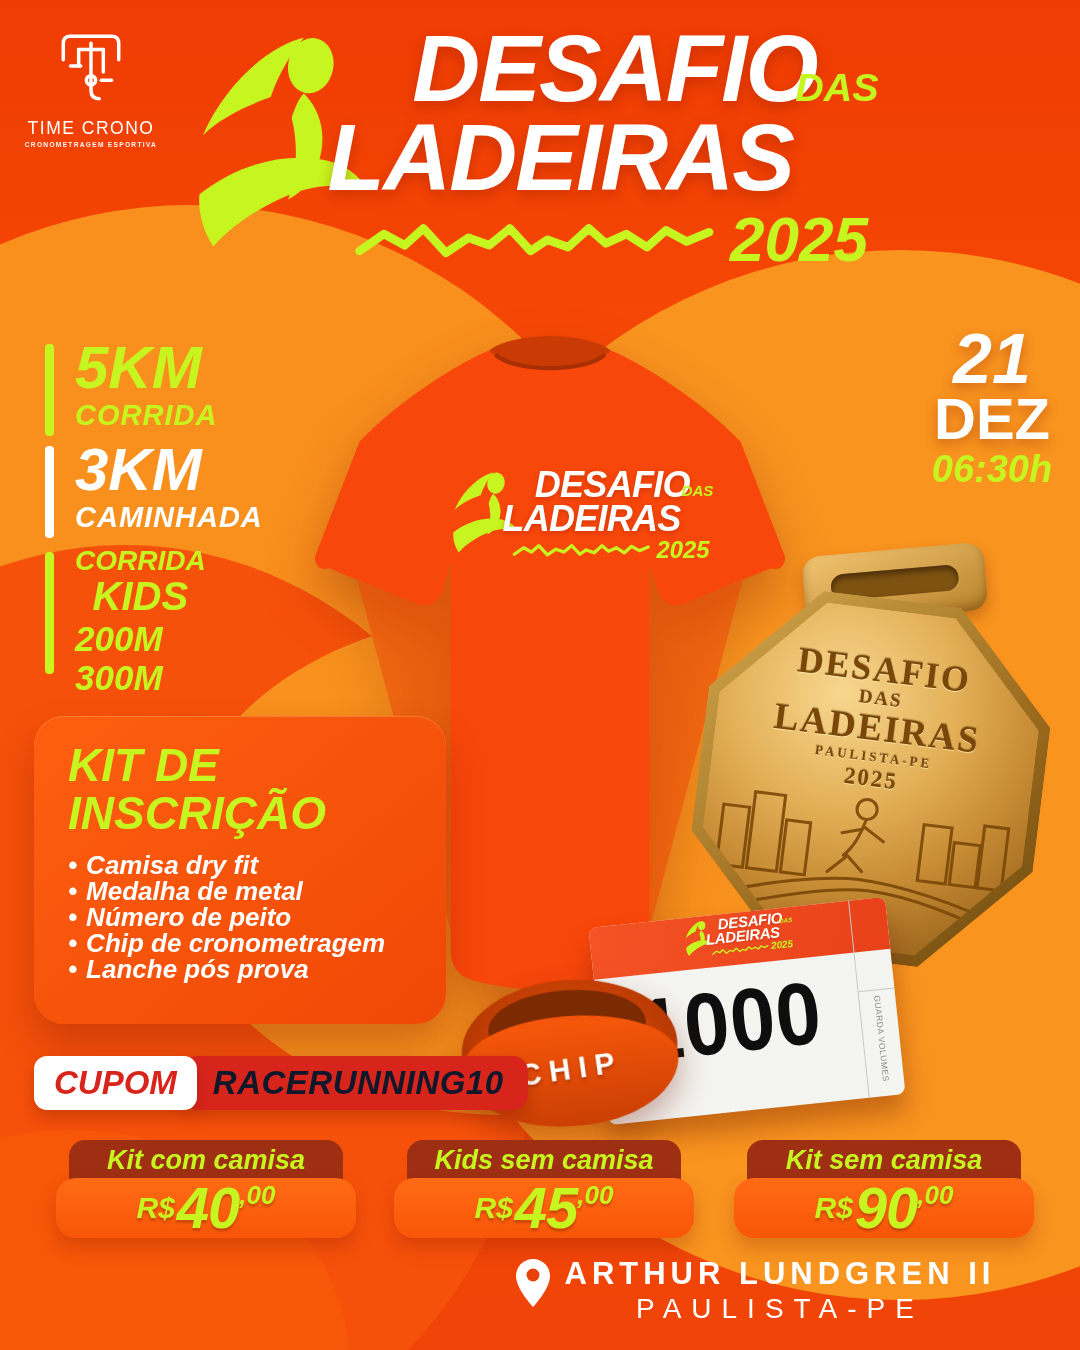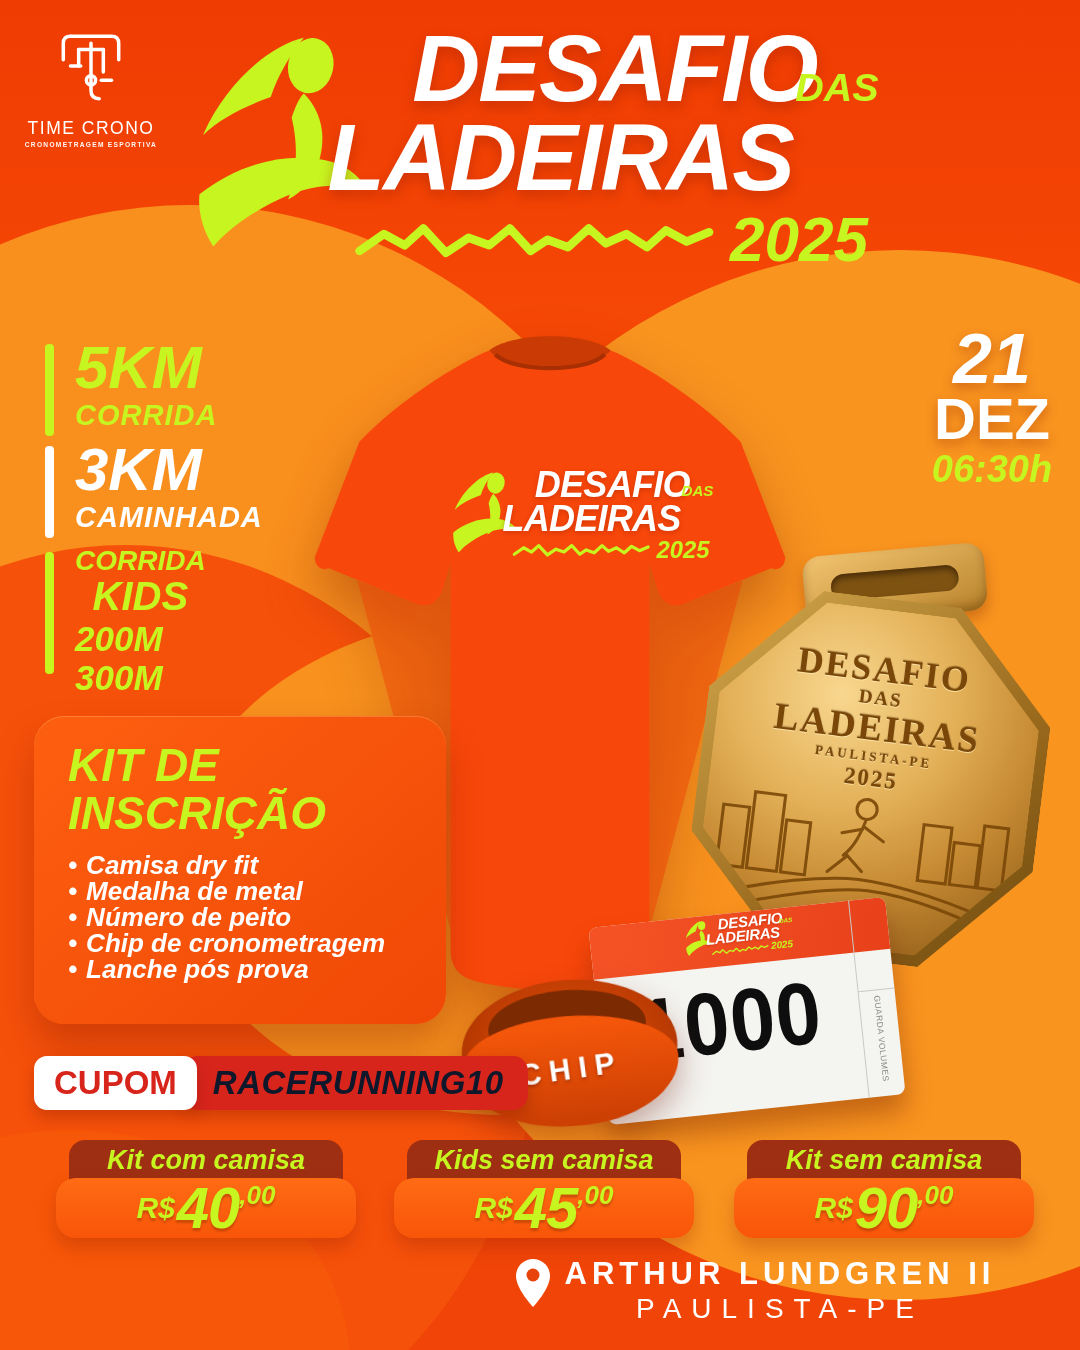--- a/index.html
+++ b/index.html
@@ -129,21 +129,21 @@
   .kit-h{margin-left:34px;color:#c7f51f;font-style:italic;font-weight:900;font-size:46px;line-height:1.04;}
   .kit-h1{padding-top:26px;}
   .kit-items{margin:14px 0 0 34px;}
   .kit-item{color:#fff;font-style:italic;font-weight:700;font-size:26px;line-height:26px;white-space:nowrap;}
   .kit-bullet{margin-right:9px;}
 
   
   .coupon{position:absolute;left:34px;top:1056px;display:flex;align-items:stretch;}
   .coupon-label-wrap{background:#fff;border-radius:13px;padding:8px 20px;z-index:2;
        box-shadow:0 8px 16px rgba(120,20,0,.3);}
-  .coupon-label-wrap span{color:#d8251c;font-size:33px;font-weight:900;text-align:center;}
+  .coupon-label-wrap span{color:#d8251c;font-size:33px;font-weight:900;font-style:italic;text-align:center;}
   .coupon-code-wrap{background:#d8251c;border-radius:15px;padding:8px 24px 8px 30px;margin-left:-14px;z-index:1;
        box-shadow:0 8px 16px rgba(120,20,0,.3);}
   .coupon-code-wrap span{color:#0f172a;font-size:33px;font-weight:900;font-style:italic;letter-spacing:.5px;}
 
   
   .price-card{position:absolute;top:1140px;width:300px;height:98px;}
   .pc1{left:56px;}.pc2{left:394px;}.pc3{left:734px;}
   .price-head{position:absolute;left:13px;right:13px;top:0;height:52px;border-radius:16px;
        background:#9e2f12;display:flex;justify-content:center;align-items:flex-start;padding-top:5px;}
   .price-head span{color:#c7f51f;font-size:27px;font-weight:800;font-style:italic;}

